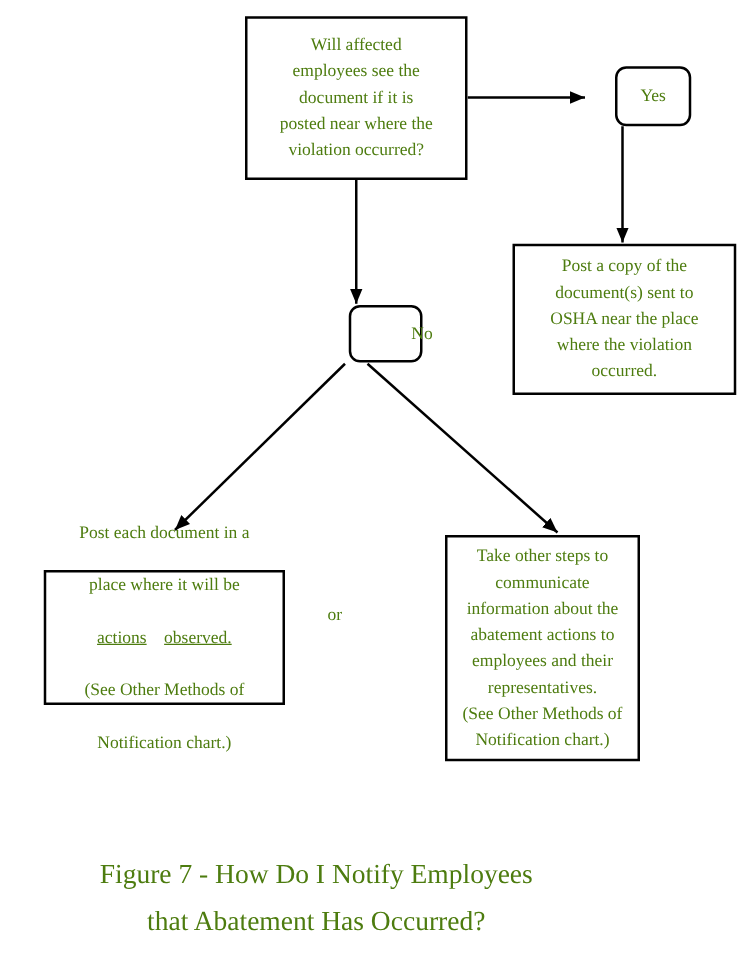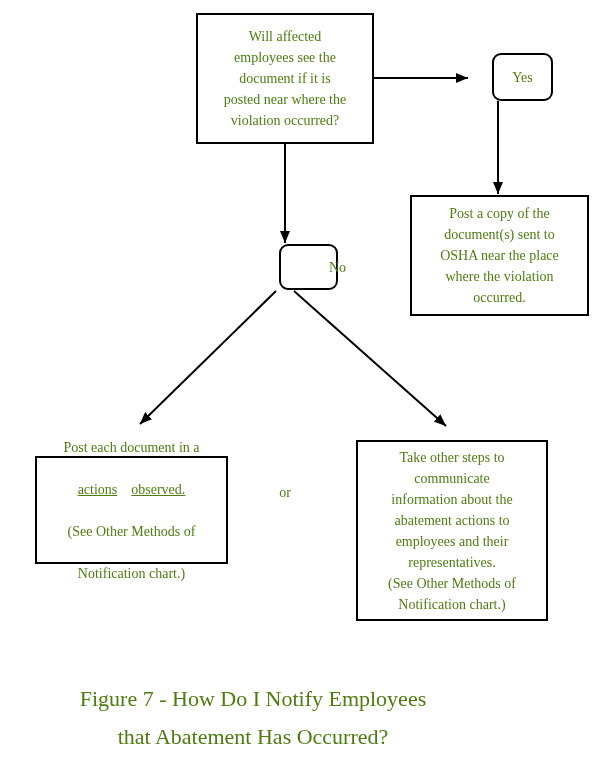--- a/index.html
+++ b/index.html
@@ -40,28 +40,27 @@
   }
   .box-text {
     white-space: pre-line;
     width: 100%;
   }
   .question-box   { left: 196px; top: 13px;  width: 178px; height: 131px; }
   .yes-box        { left: 468px; top: 53px;  width: 61px;  height: 48px;  }
   .post-copy-box  { left: 410px; top: 195px; width: 179px; height: 121px; justify-content: center; }
   .no-box         { left: 255px; top: 244px; width: 59px;  height: 46px; padding-left: 48px;  }
   .post-each-box  { left: 35px;  top: 416px; width: 193px; height: 108px; margin-top: 40px; }
-  .take-steps-box { left: 356px; top: 440px; width: 192px; height: 181px; text-align: center; }
+  .take-steps-box { left: 356px; top: 428px; width: 156px; height: 181px; text-align: center; }
   .underline { text-decoration: underline; }
   .after-underline { margin-left: 14px; text-decoration: underline; }
   .or-label {
     position: absolute;
     left: 262px; top: 482px;
     width: 46px;
-    text-align: center;
     font-size: 14px;
     line-height: 21px;
   }
   .figure-caption {
     position: absolute;
     left: 20px; top: 680px;
     width: 466px;
     text-align: center;
     font-size: 22px;
     line-height: 38px;
@@ -106,20 +105,21 @@
 occurred.</div>
   </div>
 
   <div class="box round no-box">
     <div class="box-text">No</div>
   </div>
 
   <div class="box post-each-box">
     <div class="box-text">
       <div>Post each document in a</div>
+      <div>place where it will be</div>
       <div><span class="underline">actions</span><span class="after-underline">observed.</span></div>
       <div>(See Other Methods of</div>
       <div>Notification chart.)</div>
     </div>
   </div>
 
   <div class="box take-steps-box">
     <div class="box-text">Take other steps to
 communicate
 information about the

